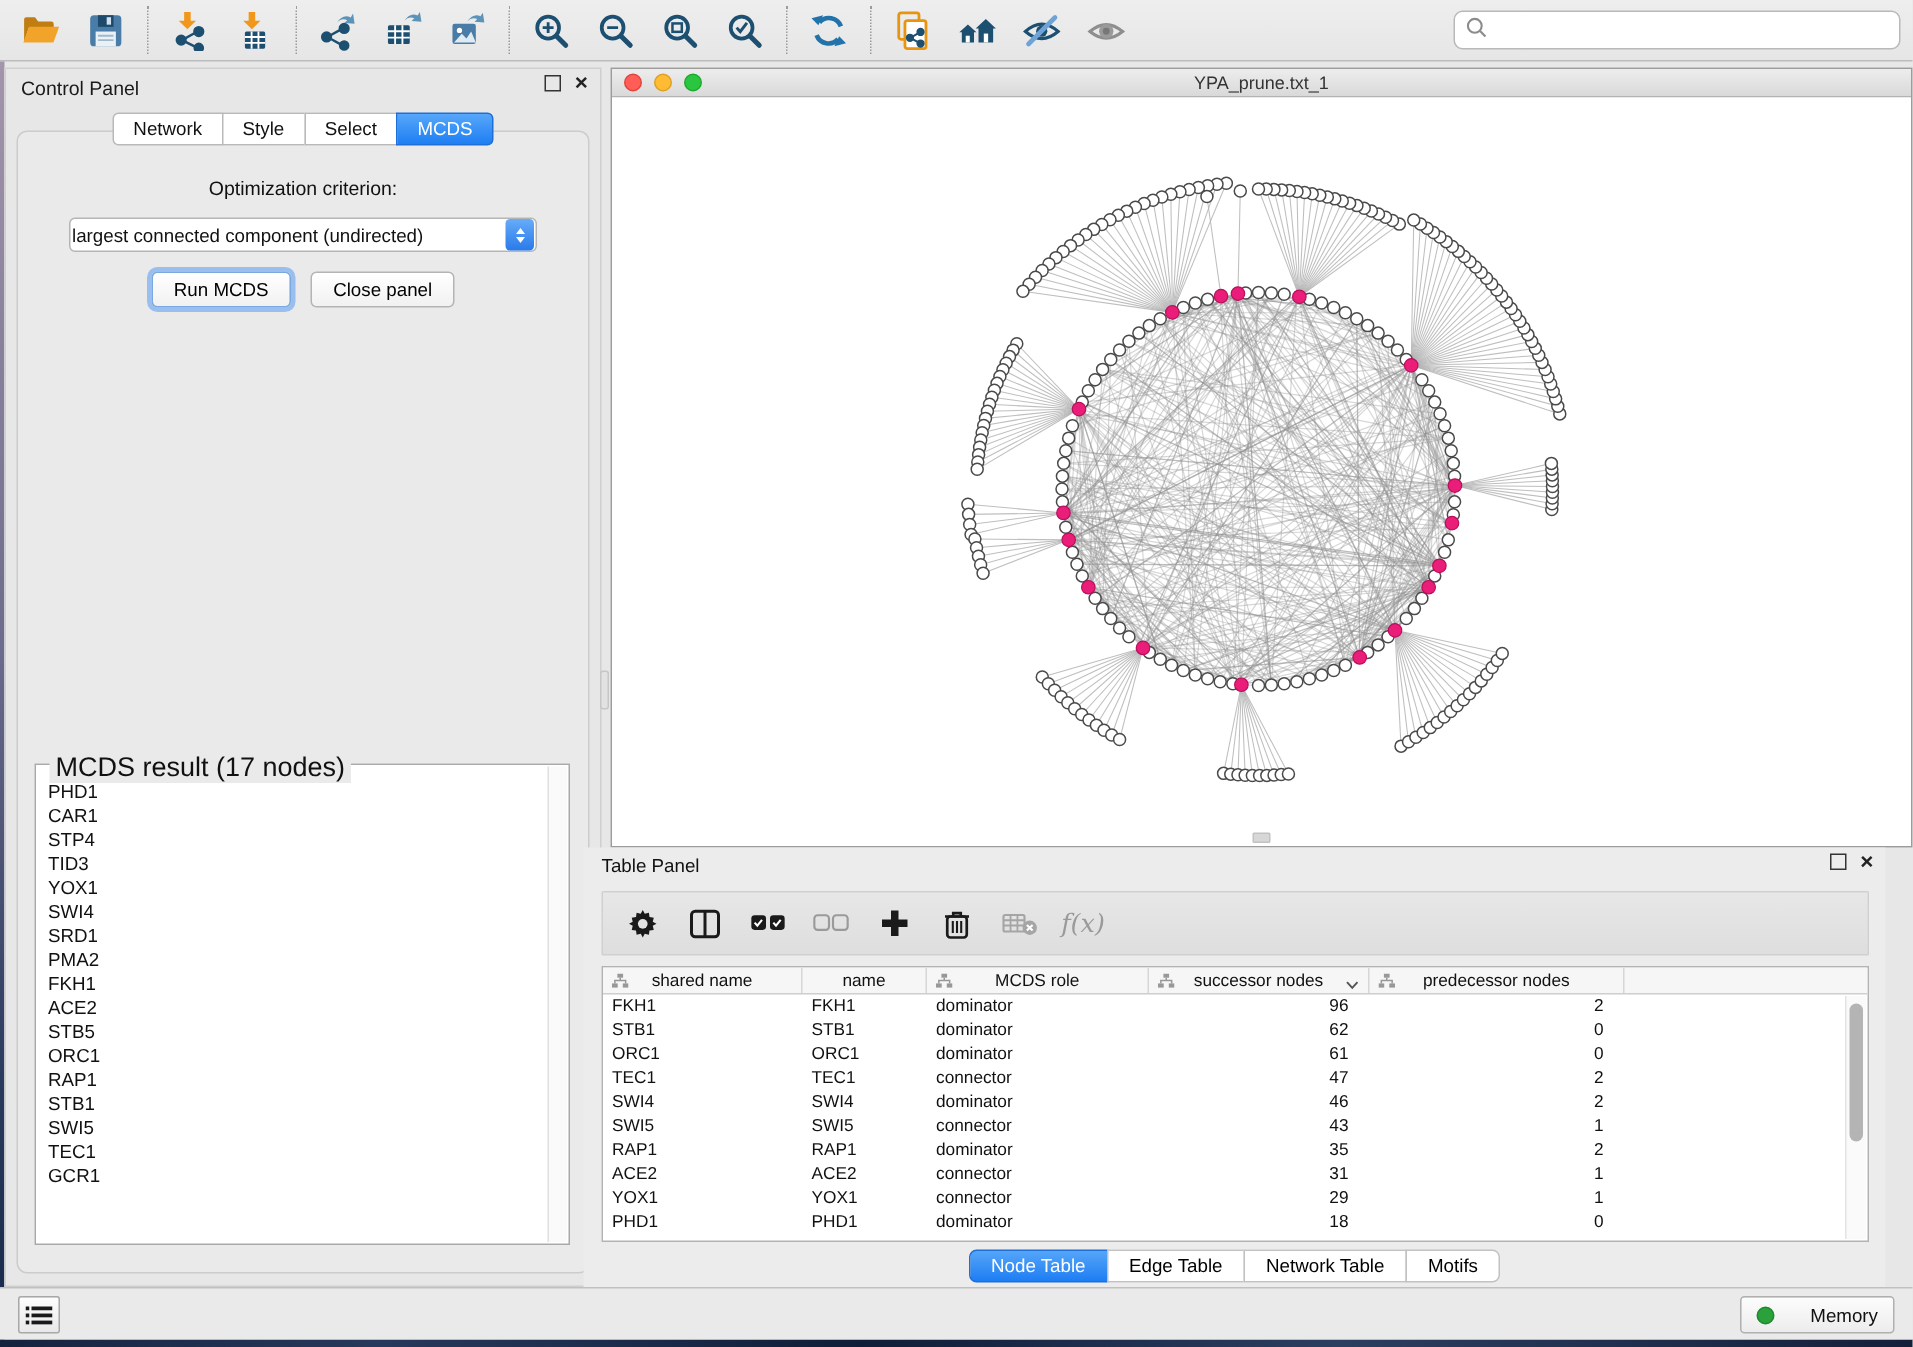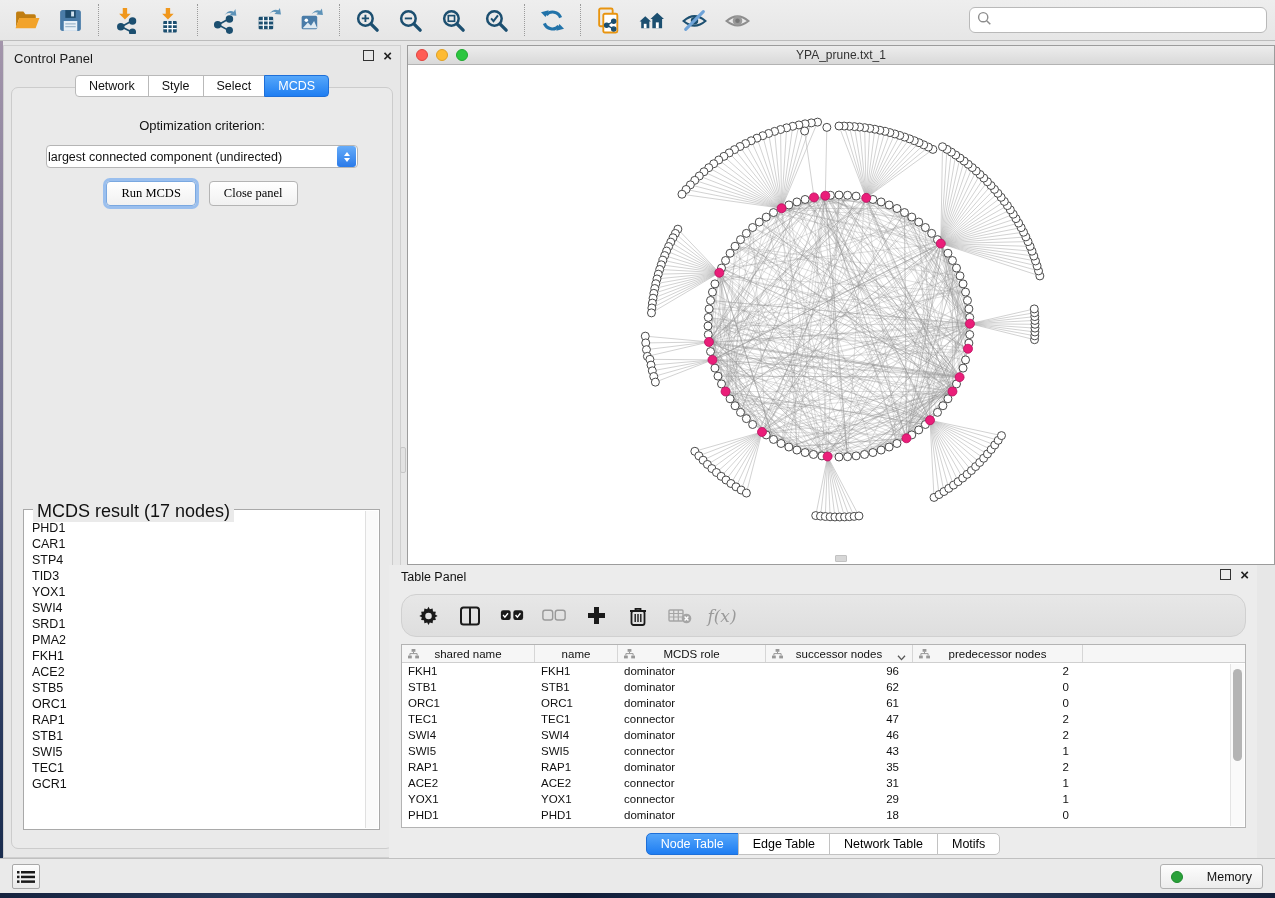--- a/index.html
+++ b/index.html
@@ -34,21 +34,21 @@
   .seg-btn:last-child { border-radius:0 4px 4px 0; }
   .seg-btn.active { background:linear-gradient(#56a7fa,#1f7ef2); border-color:#1e6fd8; color:#fff; }
   .cp-card { position:absolute; left:7px; right:7px; top:41px; bottom:8px; background:#eaeaea; border:1px solid #cccccc; border-radius:7px; }
   .opt-label { text-align:center; margin-top:30px; font-size:13px; }
   .dropdown { position:relative; margin:12px auto 0 auto; width:312px; height:23px; background:#fff; border:1px solid #b5b5b5; border-radius:4px; display:flex; align-items:center; }
   .dropdown .dd-value { flex:1; padding-left:1px; font-size:12.5px; white-space:nowrap; overflow:hidden; }
   .dd-stepper { width:19px; height:21px; border-radius:3px; background:linear-gradient(#66acf9,#2a7ae9); margin-right:1px; display:flex; flex-direction:column; align-items:center; justify-content:center; gap:2px; }
   .dd-up { width:0;height:0;border-left:3.5px solid transparent;border-right:3.5px solid transparent;border-bottom:4.5px solid #fff; }
   .dd-down { width:0;height:0;border-left:3.5px solid transparent;border-right:3.5px solid transparent;border-top:4.5px solid #fff; }
   .cp-buttons { display:flex; justify-content:center; gap:13px; margin-top:13px; }
-  .btn { background:linear-gradient(#ffffff,#f1f1f1); border:1px solid #b4b4b4; border-radius:4px; padding:4px 14px; font-size:12.5px; font-family:Liberation Serif, serif; }
+  .btn { background:linear-gradient(#ffffff,#f1f1f1); border:1px solid #b4b4b4; border-radius:4px; padding:4px 14px; font-size:12.5px; font-family:Liberation Sans, sans-serif; }
   .btn.focus-ring { box-shadow:0 0 0 3px rgba(110,168,240,.65); border-color:#7aa8e0; }
   .result-box { position:absolute; left:11px; right:12px; top:421px; bottom:18px; background:#fff; border:1px solid #a9a9a9; }
   .result-legend { position:absolute; top:-9px; left:9px; background:#eaeaea; padding:0 4px; font-size:18px; }
   .result-list { position:absolute; inset:10px 14px 2px 8px; overflow:hidden; }
   .mcds-item { font-size:12.5px; line-height:16px; }
   .result-scroll { position:absolute; top:1px; bottom:1px; right:1px; width:13px; background:#fafafa; border-left:1px solid #e0e0e0; }
 
   
   .net-window { position:absolute; left:407px; top:45px; width:868px; height:520px; background:#fff; border:1px solid #9c9c9c; }
   .net-titlebar { position:relative; height:19px; background:linear-gradient(#ededed,#d9d9d9); border-bottom:1px solid #b3b3b3; display:flex; align-items:center; }
@@ -59,21 +59,21 @@
   .tl.green { background:#2bc63f; border:0.5px solid #1fa930; }
   .net-title { position:absolute; left:0; right:0; text-align:center; font-size:12px; color:#333; }
   .net-canvas { position:relative; width:100%; height:499px; background:#fff; }
   .net-canvas svg { display:block; }
   .split-handle-h { position:absolute; left:50%; bottom:2px; transform:translateX(-50%); width:12px; height:7px; background:#d7d7d7; border:1px solid #c2c2c2; border-radius:1px; }
   .split-handle-v { position:absolute; left:400px; top:447px; width:6px; height:26px; background:#e2e2e2; border:1px solid #c6c6c6; border-radius:2px; z-index:5; }
 
   
   .table-panel { position:absolute; left:389px; top:565px; width:868px; bottom:40px; background:#ececec; }
   .tp-titlebar { position:relative; height:24px; display:flex; align-items:center; padding:0 12px; }
-  .tp-toolbar { position:absolute; left:12px; right:11px; top:29px; height:43px; background:linear-gradient(#e7e7e7,#dedede); border:1px solid #d0d0d0; border-radius:15px; display:flex; align-items:center; gap:18px; padding:0 14px; }
+  .tp-toolbar { position:absolute; left:12px; right:11px; top:29px; height:43px; background:linear-gradient(#e7e7e7,#dedede); border:1px solid #d0d0d0; border-radius:1px; display:flex; align-items:center; gap:18px; padding:0 14px; }
   .pti { width:24px; height:24px; display:flex; align-items:center; justify-content:center; }
   .fx { font-family:"DejaVu Serif",serif; font-style:italic; font-size:17px; color:#9a9a9a; }
   .tbl { position:absolute; left:12px; right:11px; top:79px; bottom:30px; background:#fff; border:1px solid #b3b3b3; overflow:hidden; }
   .tbl-head { display:flex; height:18px; background:#f6f6f6; border-bottom:1px solid #cfcfcf; }
   .th { position:relative; display:flex; align-items:center; justify-content:center; font-size:11.5px; border-right:1px solid #d6d6d6; color:#111; }
   .th .tree { position:absolute; left:6px; top:4px; }
   .th .chev { position:absolute; right:6px; top:6px; }
   .th.fill, .td.fill { flex:1; border-right:none; }
   .tr { display:flex; height:16px; }
   .td { font-size:11.5px; line-height:16px; padding:0 6px; white-space:nowrap; overflow:hidden; }

